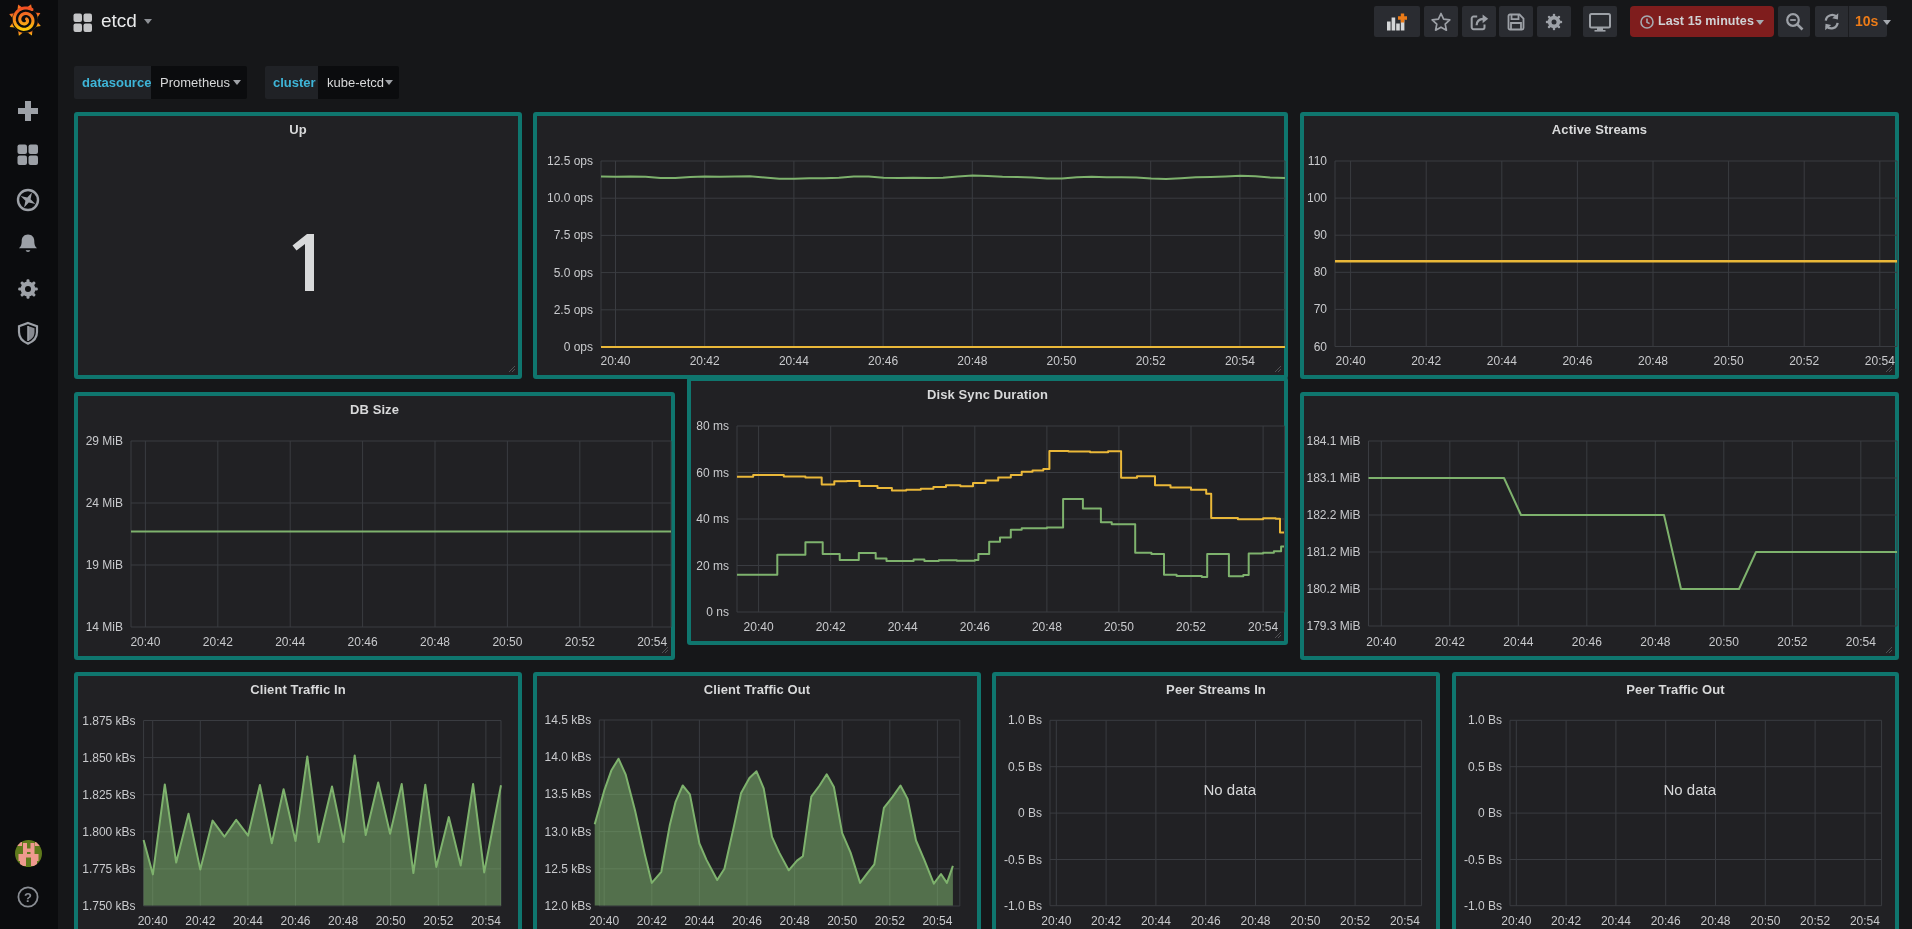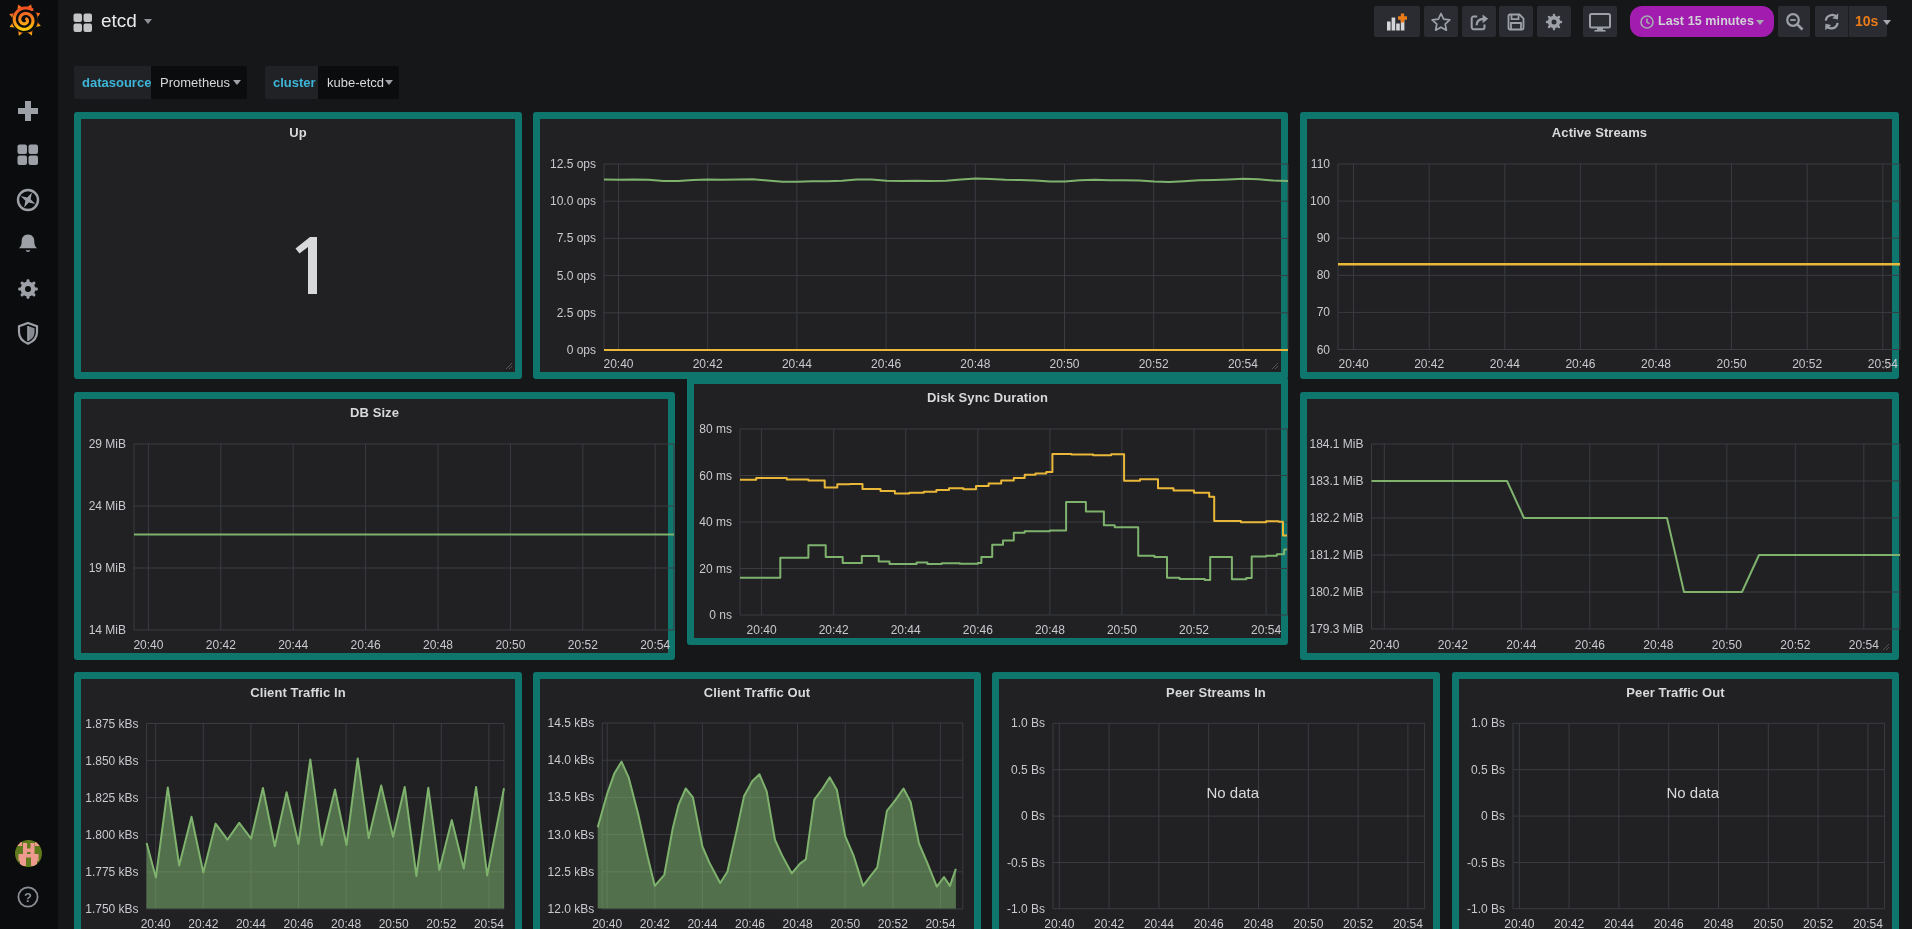--- a/index.html
+++ b/index.html
@@ -1,17 +1,17 @@
 <!DOCTYPE html>
 <html><head><meta charset="utf-8"><title>etcd - Grafana</title>
 <style>
 * { margin:0; padding:0; box-sizing:border-box; }
 html,body { width:1912px; height:929px; background:#161719; overflow:hidden;
   font-family:"Liberation Sans", sans-serif; -webkit-font-smoothing:antialiased; }
-.panel { position:absolute; background:#212124; border:7px solid #0f766e; border-radius:3px; }
+.panel { position:absolute; background:#212124; border:4px solid #0f766e; border-radius:3px; }
 .ptitle { position:absolute; left:0; top:6px; width:100%; text-align:center; color:#d8d9da;
   font-size:13px; font-weight:700; letter-spacing:0.1px; }
 </style></head>
 <body>
 <div style="position:absolute;left:0;top:0;width:58px;height:929px;background:#0b0c0e">
 <svg width="34" height="36" viewBox="0 0 34 36" style="position:absolute;left:9px;top:3px">
       <defs>
         <linearGradient id="gl" x1="0" y1="0" x2="0" y2="1">
           <stop offset="0" stop-color="#f04e23"></stop>
           <stop offset="0.5" stop-color="#f58220"></stop>
@@ -148,21 +148,21 @@
         <circle cx="10" cy="10" r="2.5" fill="#2a2c31"></circle>
       </svg></div>
   </div>
 <div style="position:absolute;left:1583px;top:6px;width:34px;height:31px;background:#2a2c31;border-radius:2px">
     <div style="position:absolute;left:50%;top:50%;transform:translate(-50%,-50%);width:22px;height:20px"><svg width="22" height="20" viewBox="0 0 22 20" style="">
         <rect x="1" y="2" width="20" height="13.5" rx="1.5" fill="none" stroke="#9da1a7" stroke-width="2"></rect>
         <rect x="8" y="15.5" width="6" height="2.5" fill="#9da1a7"></rect>
         <rect x="5.5" y="18" width="11" height="1.6" fill="#9da1a7"></rect>
       </svg></div>
   </div>
-<div style="position:absolute;left:1630px;top:6px;width:144px;height:31px;background:#a21caf;border-radius:12px">
+<div style="position:absolute;left:1630px;top:6px;width:144px;height:31px;background:#7f1d1d;border-radius:4px">
     <div style="position:absolute;left:10px;top:8.5px;width:14px;height:14px"><svg width="14" height="14" viewBox="0 0 14 14" style="">
         <circle cx="7" cy="7" r="6" fill="none" stroke="#a6aab0" stroke-width="1.6"></circle>
         <path d="M7 3.6 V7.3 L9.6 8.6" fill="none" stroke="#a6aab0" stroke-width="1.6"></path>
       </svg></div>
     <div style="position:absolute;left:28px;top:0;height:31px;line-height:31px;color:#d0d2d5;font-size:12.5px;font-weight:700;letter-spacing:0.1px">Last 15 minutes</div>
     <div style="position:absolute;left:126px;top:13.5px;width:0;height:0;border-left:4.5px solid transparent;border-right:4.5px solid transparent;border-top:5.0px solid #a6aab0"></div>
   </div>
 <div style="position:absolute;left:1778px;top:6px;width:32px;height:31px;background:#2a2c31;border-radius:2px">
     <div style="position:absolute;left:7px;top:6px;width:19px;height:19px"><svg width="19" height="19" viewBox="0 0 19 19" style="">
         <circle cx="8" cy="8" r="5.8" fill="none" stroke="#9da1a7" stroke-width="2.2"></circle>

